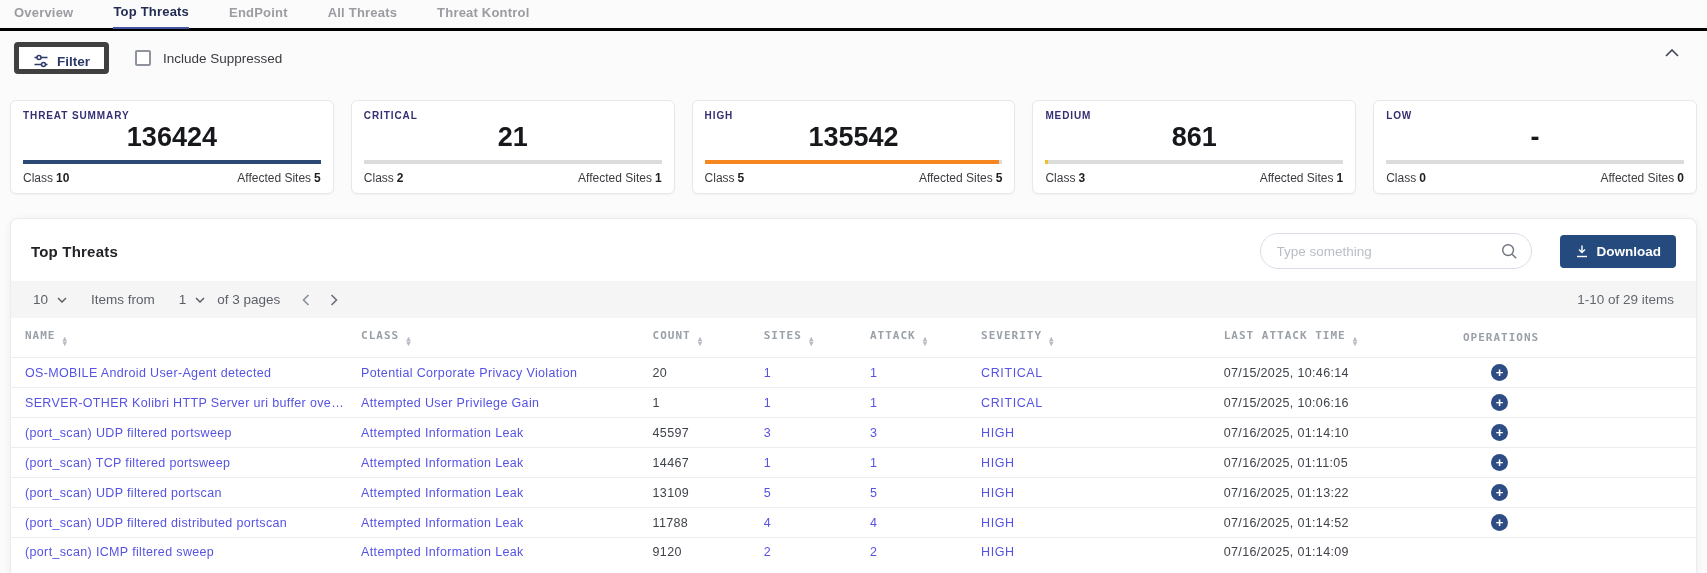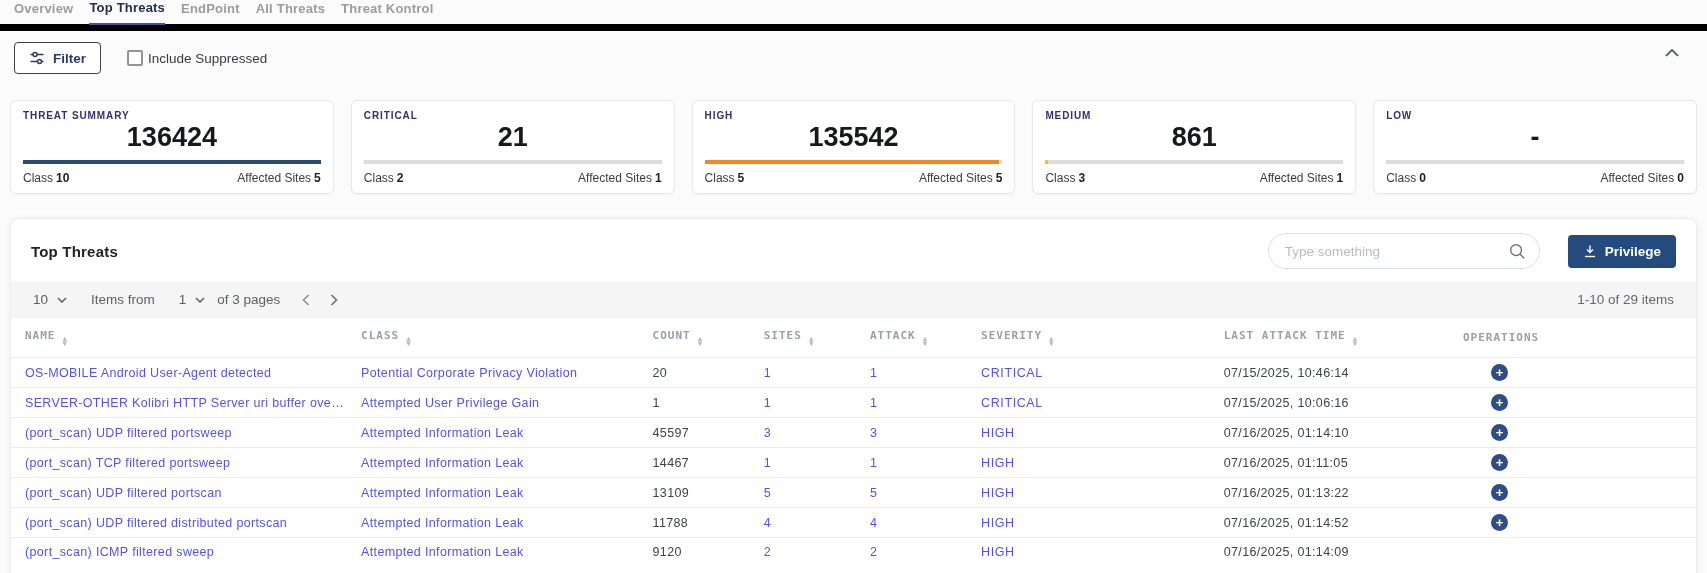--- a/index.html
+++ b/index.html
@@ -5,44 +5,44 @@
   * { box-sizing: border-box; margin: 0; padding: 0; }
   html, body { width: 1707px; height: 573px; overflow: hidden; }
   body {
     font-family: "Liberation Sans", sans-serif;
     background: #fbfbfc;
     color: #3f434a;
   }
 
   
   .tabs {
-    display: flex; gap: 16px; align-items: flex-end;
+    display: flex; gap: 40px; align-items: flex-end;
     padding: 8px 14px 0; height: 31px;
-    border-bottom: 7px solid #000000; background: #fbfbfc;
+    border-bottom: 3px solid #000000; background: #fbfbfc;
   }
   .tab {
     font-size: 13px; font-weight: 700; letter-spacing: .2px;
     color: #9b9ba2; padding-bottom: 8px; cursor: pointer; white-space: nowrap;
   }
   .tab.active {
     color: #232c52;
     border-bottom: 2px solid #4353a0;
     margin-bottom: -1px;
   }
 
   
   .filter-row { position: relative; display: flex; align-items: center; padding: 11px 14px 10px; }
   .filter-btn {
-    display: inline-flex; align-items: center; gap: 8px;
+    display: inline-flex; align-items: flex-end; gap: 8px;
     height: 32px; padding: 0 14px; background: #fff;
-    border: 1px solid #404040; border-radius: 4px;
+    border: 5px solid #404040; border-radius: 4px;
     color: var(--accent-navy, #2b3a68); font-weight: 700; font-size: 13.5px;
     font-family: "Liberation Sans", sans-serif; cursor: pointer;
   }
-  .suppress { display: flex; align-items: center; gap: 5px; margin-left: 26px; font-size: 13.5px; color: #3b3b40; font-weight: 500; cursor: pointer; }
+  .suppress { display: flex; align-items: center; gap: 12px; margin-left: 26px; font-size: 13.5px; color: #3b3b40; font-weight: 500; cursor: pointer; }
   .checkbox { width: 16px; height: 16px; border: 2px solid #8f949c; border-radius: 2px; background: #fff; flex: none; }
   .collapse-btn { position: absolute; right: 28px; top: 18px; cursor: pointer; background: none; border: none; }
 
   
   .cards { display: flex; gap: 17px; margin: 16px 10px 0; border-radius: 6px; }
   .card {
     flex: 1; background: #fff; border: 1px solid #e8e8eb; border-radius: 6px;
     padding: 9px 12px 8px; box-shadow: 0 1px 2px rgba(0,0,0,.04);
   }
   .card-title { font-size: 10px; font-weight: 700; letter-spacing: .9px; color: #332f73; }
@@ -224,21 +224,21 @@
             </svg>
         </span>
       </div>
       <button class="download-btn">
         <span style="display:flex;">
           <svg width="14" height="14" viewBox="0 0 14 14">
               <path d="M7 1.5v7M4 5.5l3 3 3-3" stroke="#fff" stroke-width="1.4" fill="none"></path>
               <path d="M2 12.5h10" stroke="#fff" stroke-width="1.4"></path>
             </svg>
         </span>
-        <span>Privilege</span>
+        <span>Download</span>
       </button>
     </div>
 
     <div class="pagination">
       <span class="psel">
         <span>10</span>
         <span style="display:flex;">
           <svg width="10" height="6" viewBox="0 0 10 6">
               <path d="M1 1l4 4 4-4" fill="none" stroke="#5c6067" stroke-width="1.5"></path>
             </svg>

